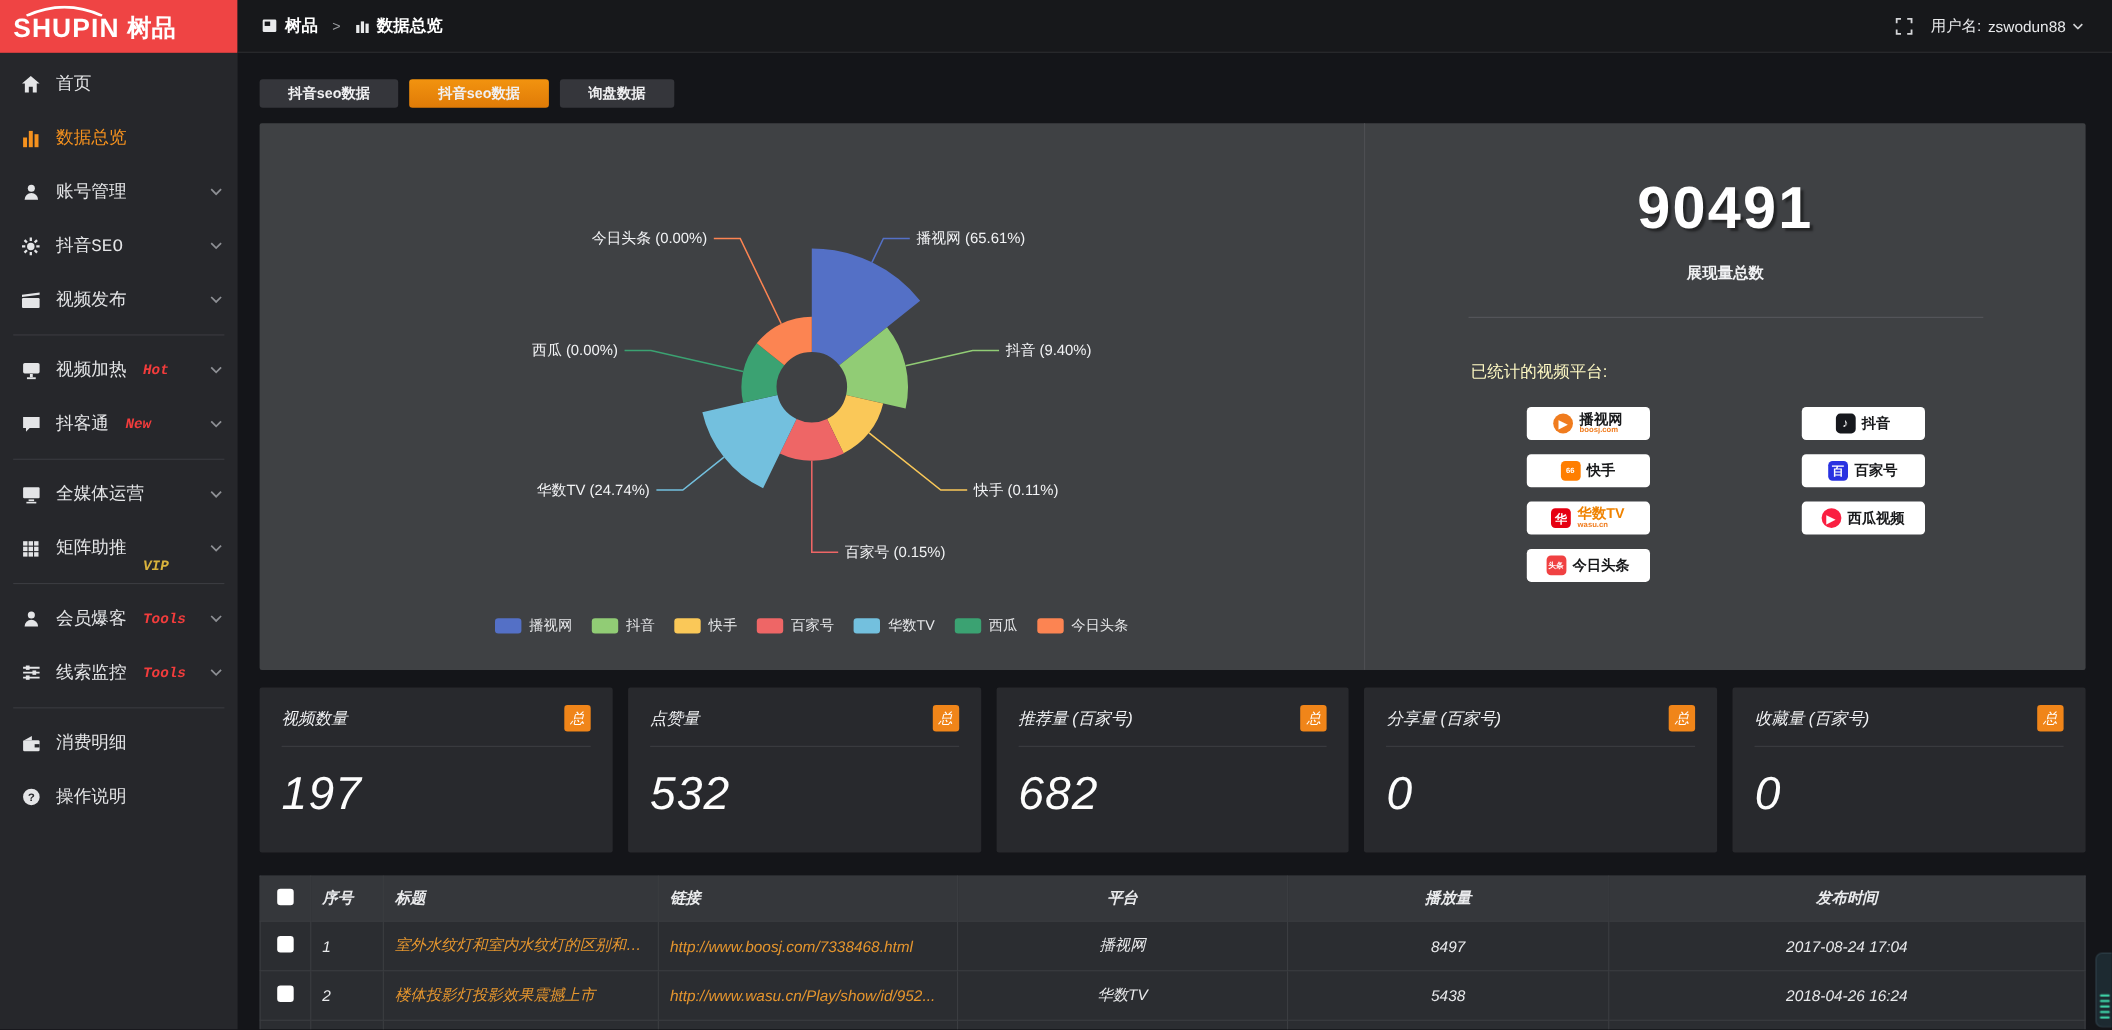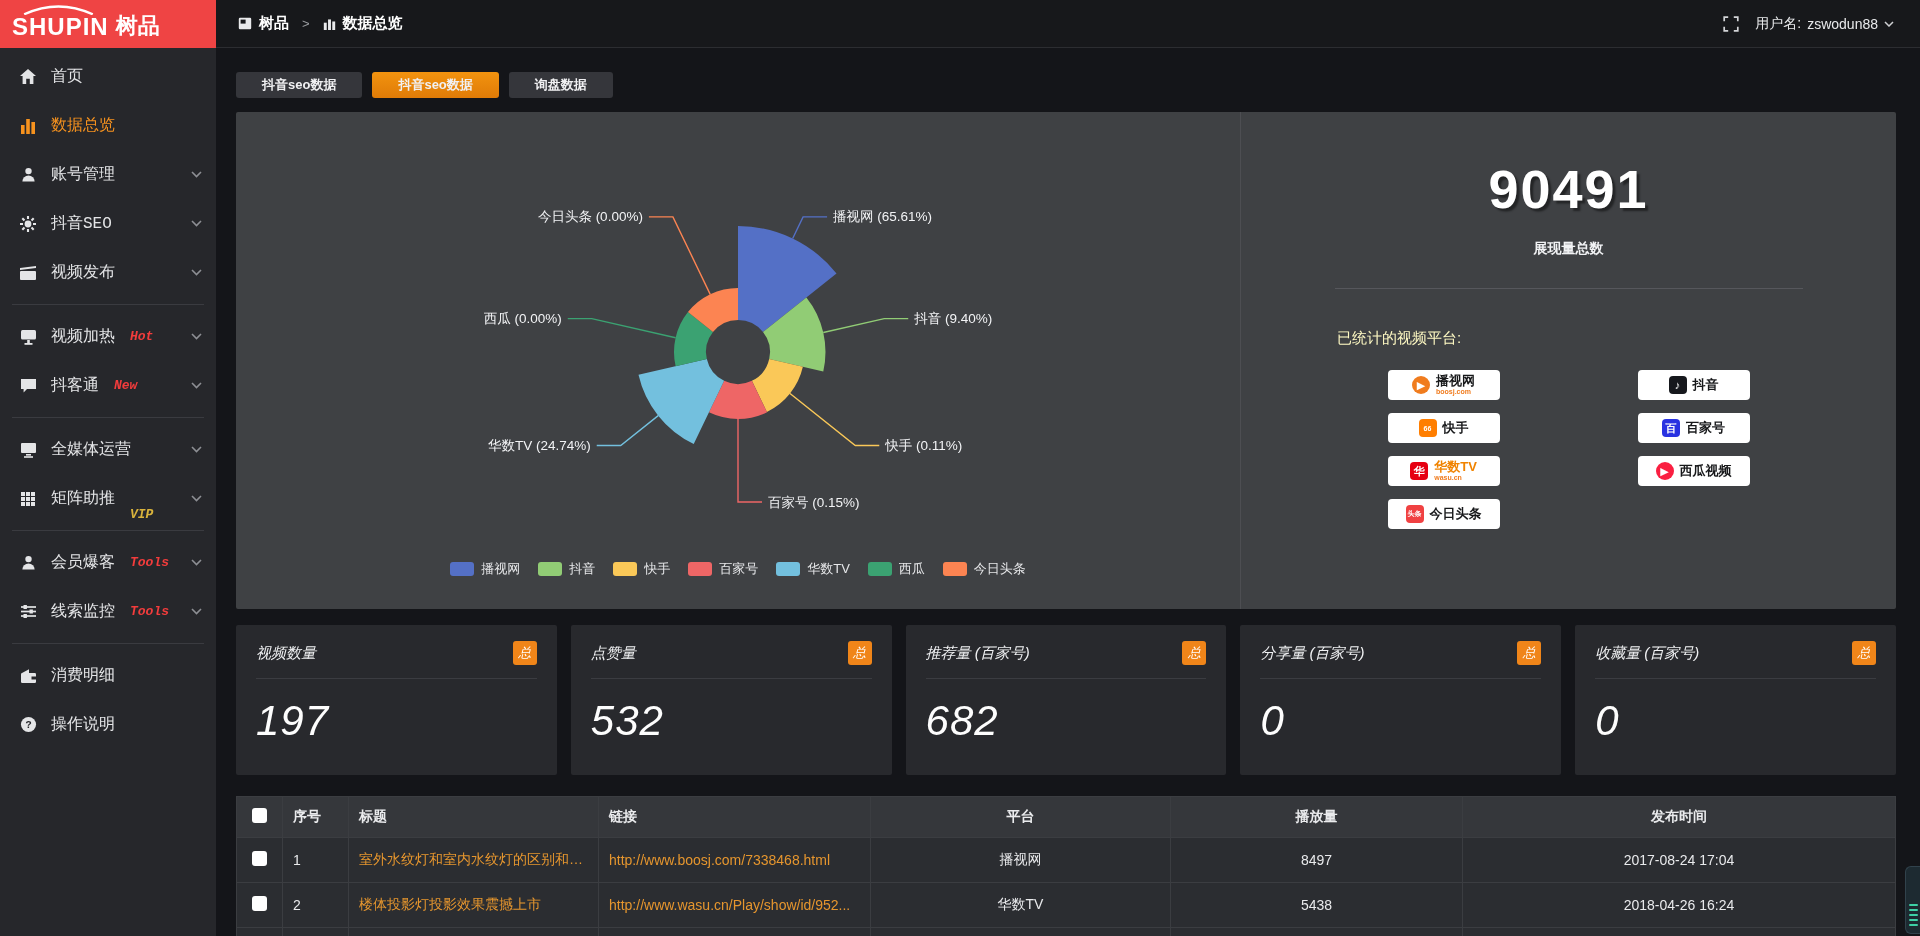--- a/index.html
+++ b/index.html
@@ -65,21 +65,21 @@
 .card { flex:1; background:#28292d; height:150px; padding:16px 20px 0; border-radius:2px;font-style:italic; }
 .card-head { display:flex; align-items:center; justify-content:space-between; padding-bottom:13px; border-bottom:1px solid #3b3c41; }
 .card-title { font-size:15px; color:#f0f1f3; }
 .badge-zong { background:#f08519; color:#fff; font-size:13px; width:24px; height:24px; border-radius:3px; display:flex; align-items:center; justify-content:center; cursor:pointer; }
 .card-value { font-size:42px; margin-top:18px; letter-spacing:1px; color:#fdfdfd; }
 
 
 .table-wrap { margin-top:21px; }
 table { width:100%; border-collapse:collapse; background:#2b2d31; table-layout:fixed; }
 thead tr { background:#35373b; }
-th,td { border:1px solid #3b3d41; font-size:14px; overflow:hidden; white-space:nowrap; text-overflow:ellipsis; }
+th,td { border:1px solid #3b3d41; font-size:14px; overflow:hidden; white-space:nowrap; text-overflow:ellipsis;font-style:italic; }
 th { padding:11px 10px; font-weight:bold; color:#eaebed; text-align:left; }
 td { padding:13px 10px; color:#e9eaec; }
 th.center, td.center { text-align:center; }
 .cellcheck { width:15px; height:15px; background:#fff; border-radius:3px; display:inline-block; cursor:pointer; }
 .checkcell { text-align:center; }
 td.orange { color:#e6962e; cursor:pointer; }
 
 
 .floating-widget { position:fixed; right:0; bottom:2px; width:15px; height:68px; background:#1d2a31; border:1px solid #31424c; border-right:none; border-radius:6px 0 0 6px; display:flex; flex-direction:column; justify-content:flex-end; align-items:center; gap:3px; padding-bottom:7px; cursor:pointer; }
 .fw-line { width:9px; height:2px; background:#3ecfa5; border-radius:1px; }

